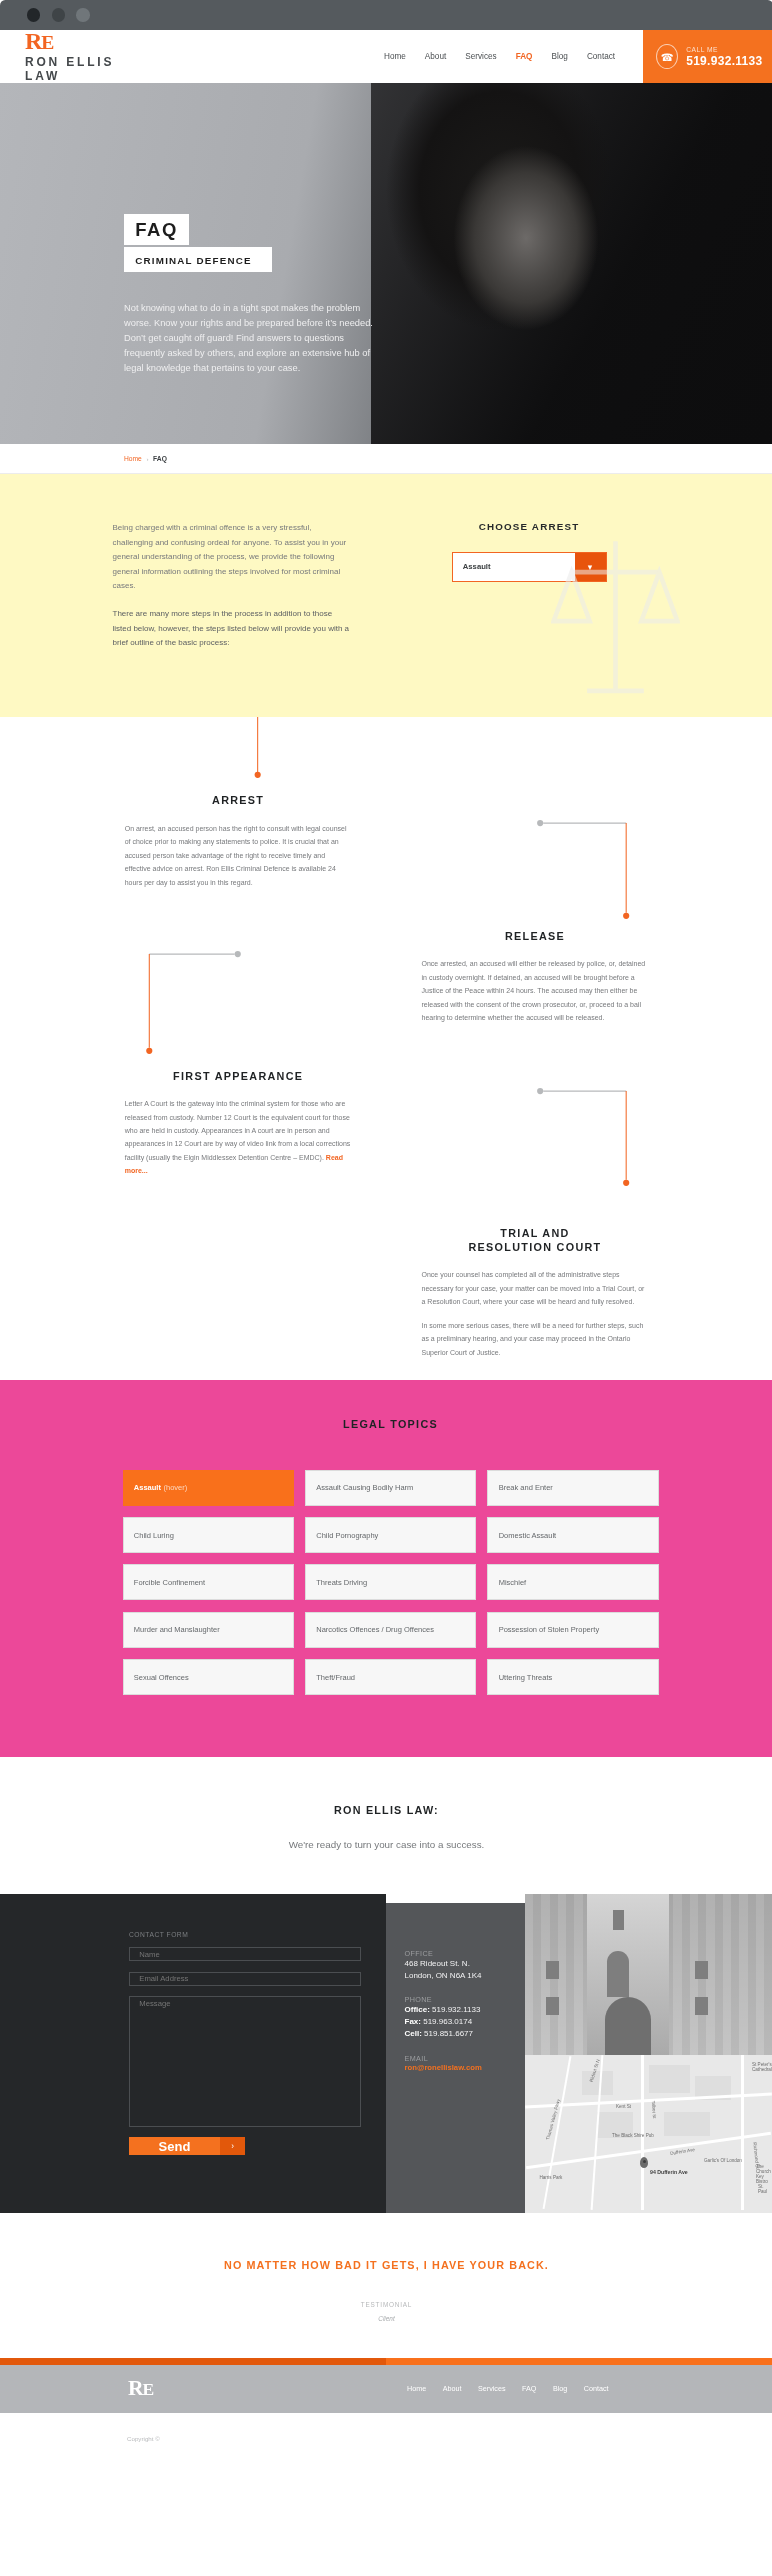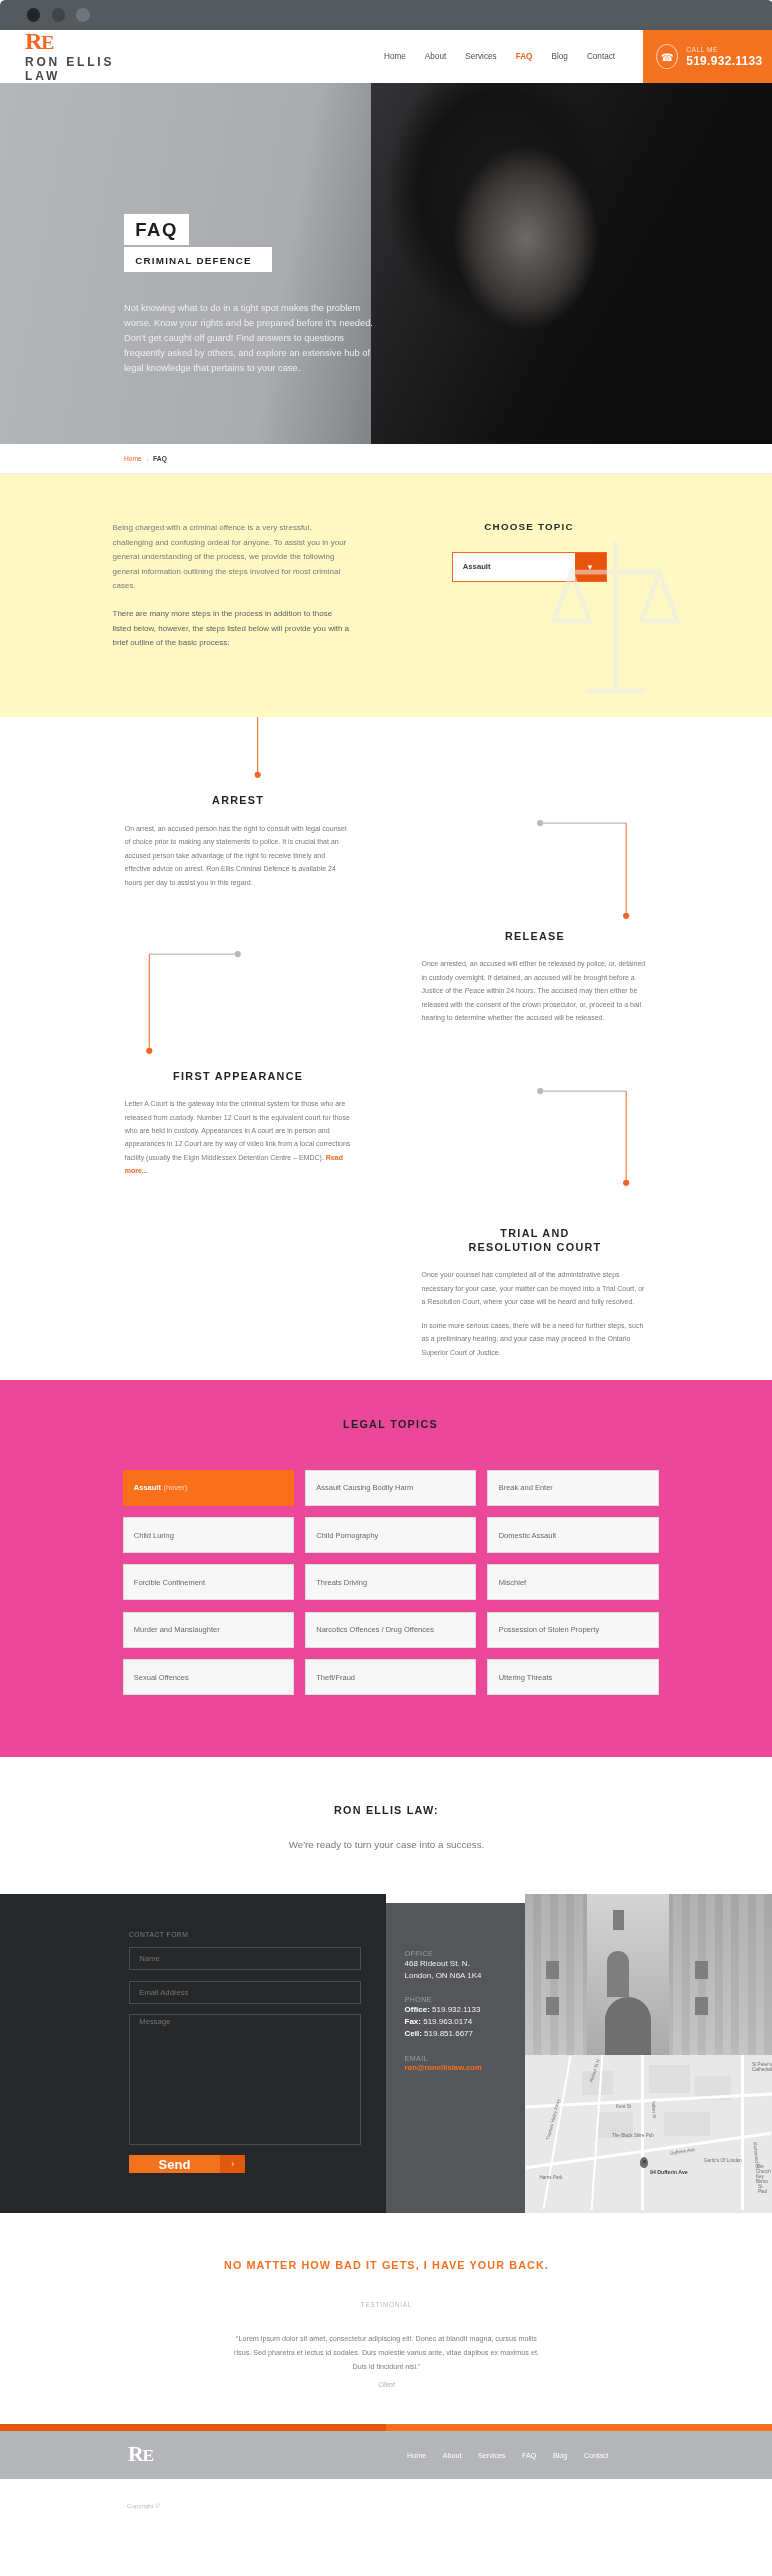--- a/index.html
+++ b/index.html
@@ -186,21 +186,21 @@
   .cta p { margin-top: 23px; color: #76797c; font-size: 9.8px; }
 
   
   .contact { display: flex; height: 319px; }
   .cf { width: 386px; background: #252729; padding: 37px 0 0 0; }
   .cf-inner { width: 289px; margin-left: 129px; }
   .cf-label { color: #7c7f82; font-size: 6.7px; letter-spacing: 0.5px; margin-bottom: 9.3px; }
   .field {
     border: 0.5px solid #4b4e51; background: transparent; color: #e9eaeb;
     font-size: 7.7px; font-family: "Liberation Sans", sans-serif;
-    width: 232px; height: 23px; padding: 0 9.3px; margin-bottom: 10.3px; display: block;
+    width: 232px; height: 14px; padding: 0 9.3px; margin-bottom: 10.3px; display: block;
   }
   .field.msg { height: 131px; padding-top: 2px; resize: none; }
   .send {
     margin-top: 9.3px; width: 116px; height: 17.5px; display: flex;
     background: #f4711f; border: none; cursor: pointer;
   }
   .send .txt { flex: 1; display: flex; align-items: center; justify-content: center; color: #fff; font-size: 13px; font-weight: bold; }
   .send .chev { width: 25px; background: #e2580b; color: #fff; display: flex; align-items: center; justify-content: center; font-size: 8.2px; }
   .cinfo { width: 139px; background: #545659; padding: 46px 0 0 18.5px; margin-top: 9px; }
   .cinfo .k { color: #9c9ea0; font-size: 7.2px; letter-spacing: 0.4px; }
@@ -309,21 +309,21 @@
         <path d="M210 70 L175 165 L245 165 Z"></path>
         <path d="M70 300 L180 300"></path>
       </g>
     </svg>
     <div class="intro-wrap">
       <div class="intro-left">
         <p>Being charged with a criminal offence is a very stressful, challenging and confusing ordeal for anyone. To assist you in your general understanding of the process, we provide the following general information outlining the steps involved for most criminal cases.</p>
         <p class="bold">There are many more steps in the process in addition to those listed below, however, the steps listed below will provide you with a brief outline of the basic process:</p>
       </div>
       <div class="intro-right">
-        <div class="choose-title">CHOOSE TOPIC</div>
+        <div class="choose-title">CHOOSE ARREST</div>
         <div class="select">
           <div class="val">Assault</div>
           <div class="arrow">▾</div>
         </div>
       </div>
     </div>
   </div>
 
   <div class="timeline">
 
@@ -481,21 +481,20 @@
         <span class="maplbl" style="left:233px; top:129px;">St. Paul</span>
         <div class="pin" style="left:115px; top:102px;"></div>
         <span class="maplbl b" style="left:125px; top:114px;">94 Dufferin Ave</span>
       </div>
     </div>
   </div>
 
   <div class="testi">
     <h2>NO MATTER HOW BAD IT GETS, I HAVE YOUR BACK.</h2>
     <div class="kicker">TESTIMONIAL</div>
-    <div class="quote">“Lorem ipsum dolor sit amet, consectetur adipiscing elit. Donec at blandit magna, cursus mollis risus. Sed pharetra et lectus id sodales. Duis molestie varius ante, vitae dapibus ex maximus et. Duis id tincidunt nisi.”</div>
     <div class="who">Client</div>
   </div>
 
   <div class="fstripe">
       <div class="a"></div>
       <div class="b"></div>
     </div>
   <div class="foot">
     <div class="logo">R<span style="font-size:17.5px">E</span></div>
     <nav class="footnav">

